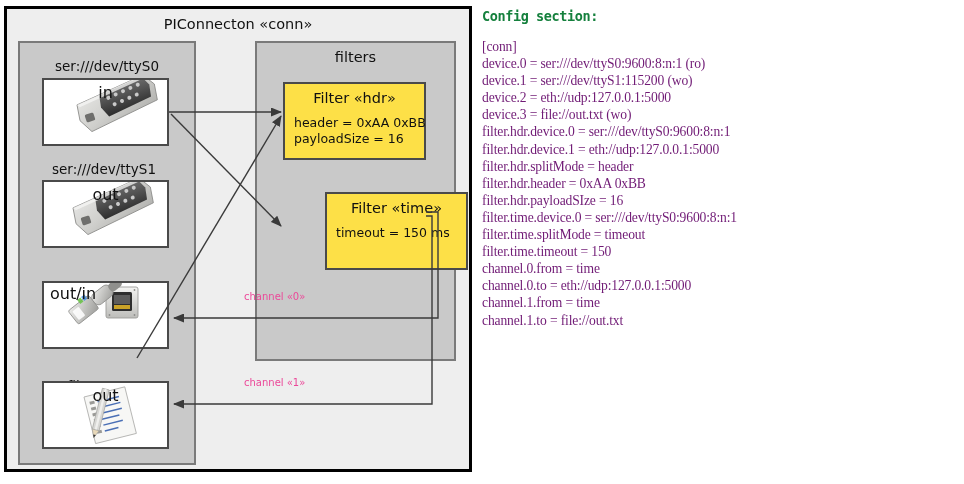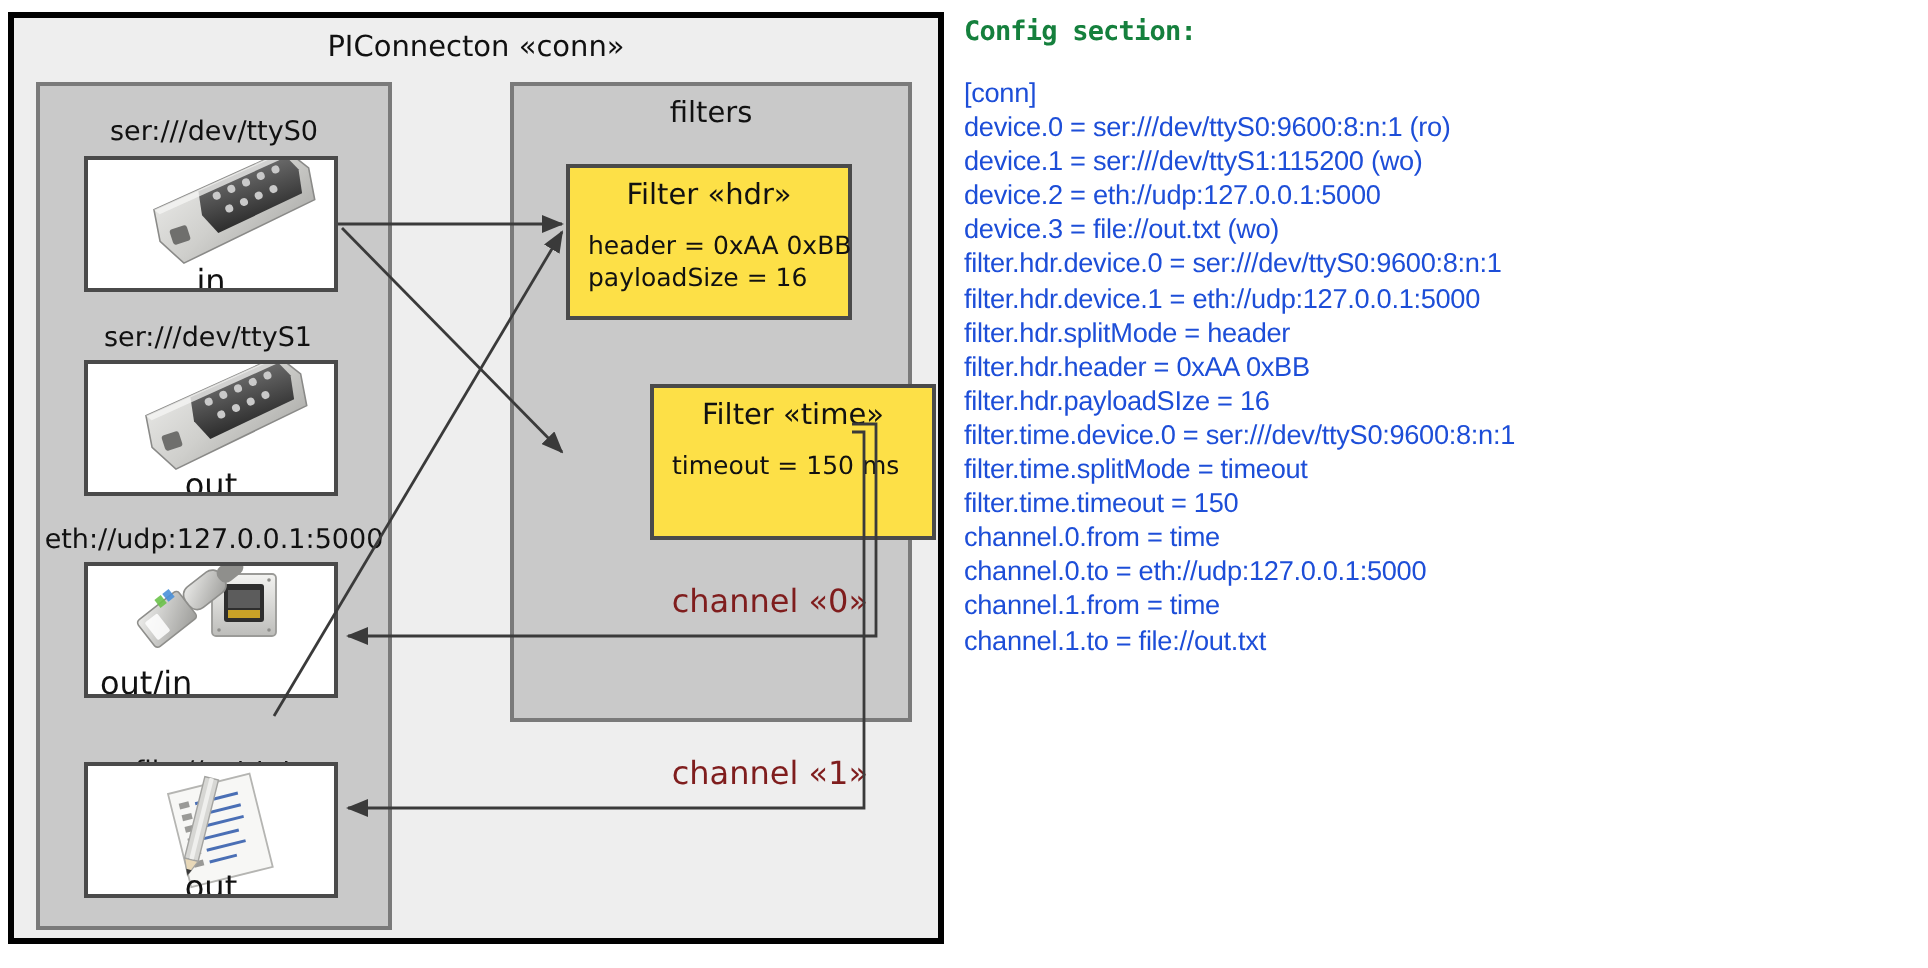--- a/index.html
+++ b/index.html
@@ -49,21 +49,20 @@
   .dev-box {
     position: absolute;
     background: #ffffff;
     border: 2px solid #4a4a4a;
     overflow: hidden;
   }
   .dev-dir {
     position: absolute; left: 0; top: 3px; width: 100%;
     text-align: center; font-size: 16px; color: #111;
     z-index: 3;
-    margin-top: 48px;
   }
   .dev-dir.left { text-align: left; padding-left: 6px; width: auto; }
 
   
   .filter-card {
     position: absolute;
     background: #fde047;
     border: 2px solid #4a4a4a;
   }
   .filter-title {
@@ -71,41 +70,40 @@
     text-align: center; font-size: 14.5px; color: #111;
   }
   .filter-props {
     position: absolute; left: 9px; top: 31px;
     font-size: 12.5px; line-height: 16px; color: #111;
   }
 
   
   .channel-label {
     position: absolute;
-    font-size: 16px; color: #7f1d1d;
-    text-align: right;
+    font-size: 10px; color: #ec4899;
   }
 
   svg.links { position: absolute; left: 0; top: 0; width: 468px; height: 466px; overflow: visible; pointer-events: none; }
 
   
   #config {
     position: absolute; left: 482px; top: 8px;
     width: 478px; height: 470px;
   }
   #config-heading {
     font-family: "DejaVu Sans Mono", monospace;
     font-size: 13.5px; font-weight: bold; color: #15803d;
     letter-spacing: -0.4px;
     margin: 0 0 14px 0;
   }
   #config-body {
-    font-family: Liberation Sans, sans-serif;
+    font-family: Liberation Serif, serif;
     font-size: 13.6px; line-height: 17.1px;
-    color: #1d4ed8; white-space: pre;
+    color: #701a75; white-space: pre;
     letter-spacing: -0.15px;
   }
 </style>
 </head>
 <body>
 
 <div id="root">
 
   <div id="diagram">
 
@@ -171,21 +169,20 @@
               <circle cx="46" cy="20.2" r="2"></circle>
             <circle cx="54" cy="19.4" r="2"></circle>
               <circle cx="62" cy="18.6" r="2"></circle>
           </g>
           <rect x="6" y="22" width="9" height="8" rx="1.5" fill="#6f6f6d"></rect>
           <path d="M2,10 L74,2 L76,5 L4,13 Z" fill="#f6f6f4" opacity="0.75"></path>
         </g>
       </svg>
     </div>
 
-    <div class="dev-label" style="left:14px; top:256px; width:178px;">eth://udp:127.0.0.1:5000</div>
     <div class="dev-box" style="left:38px; top:275px; width:127px; height:68px;">
       <div class="dev-dir left" style="top:1px;">out/in</div>
       <svg width="127" height="68" viewBox="0 0 127 68" style="position:absolute;left:0;top:0;">
         <defs>
           <linearGradient id="rjShell" x1="0" y1="0" x2="0" y2="1">
             <stop offset="0" stop-color="#f3f3f1"></stop>
               <stop offset="1" stop-color="#bdbdba"></stop>
           </linearGradient>
           <linearGradient id="cableGrad" x1="0" y1="0" x2="1" y2="1">
             <stop offset="0" stop-color="#ededeb"></stop>

